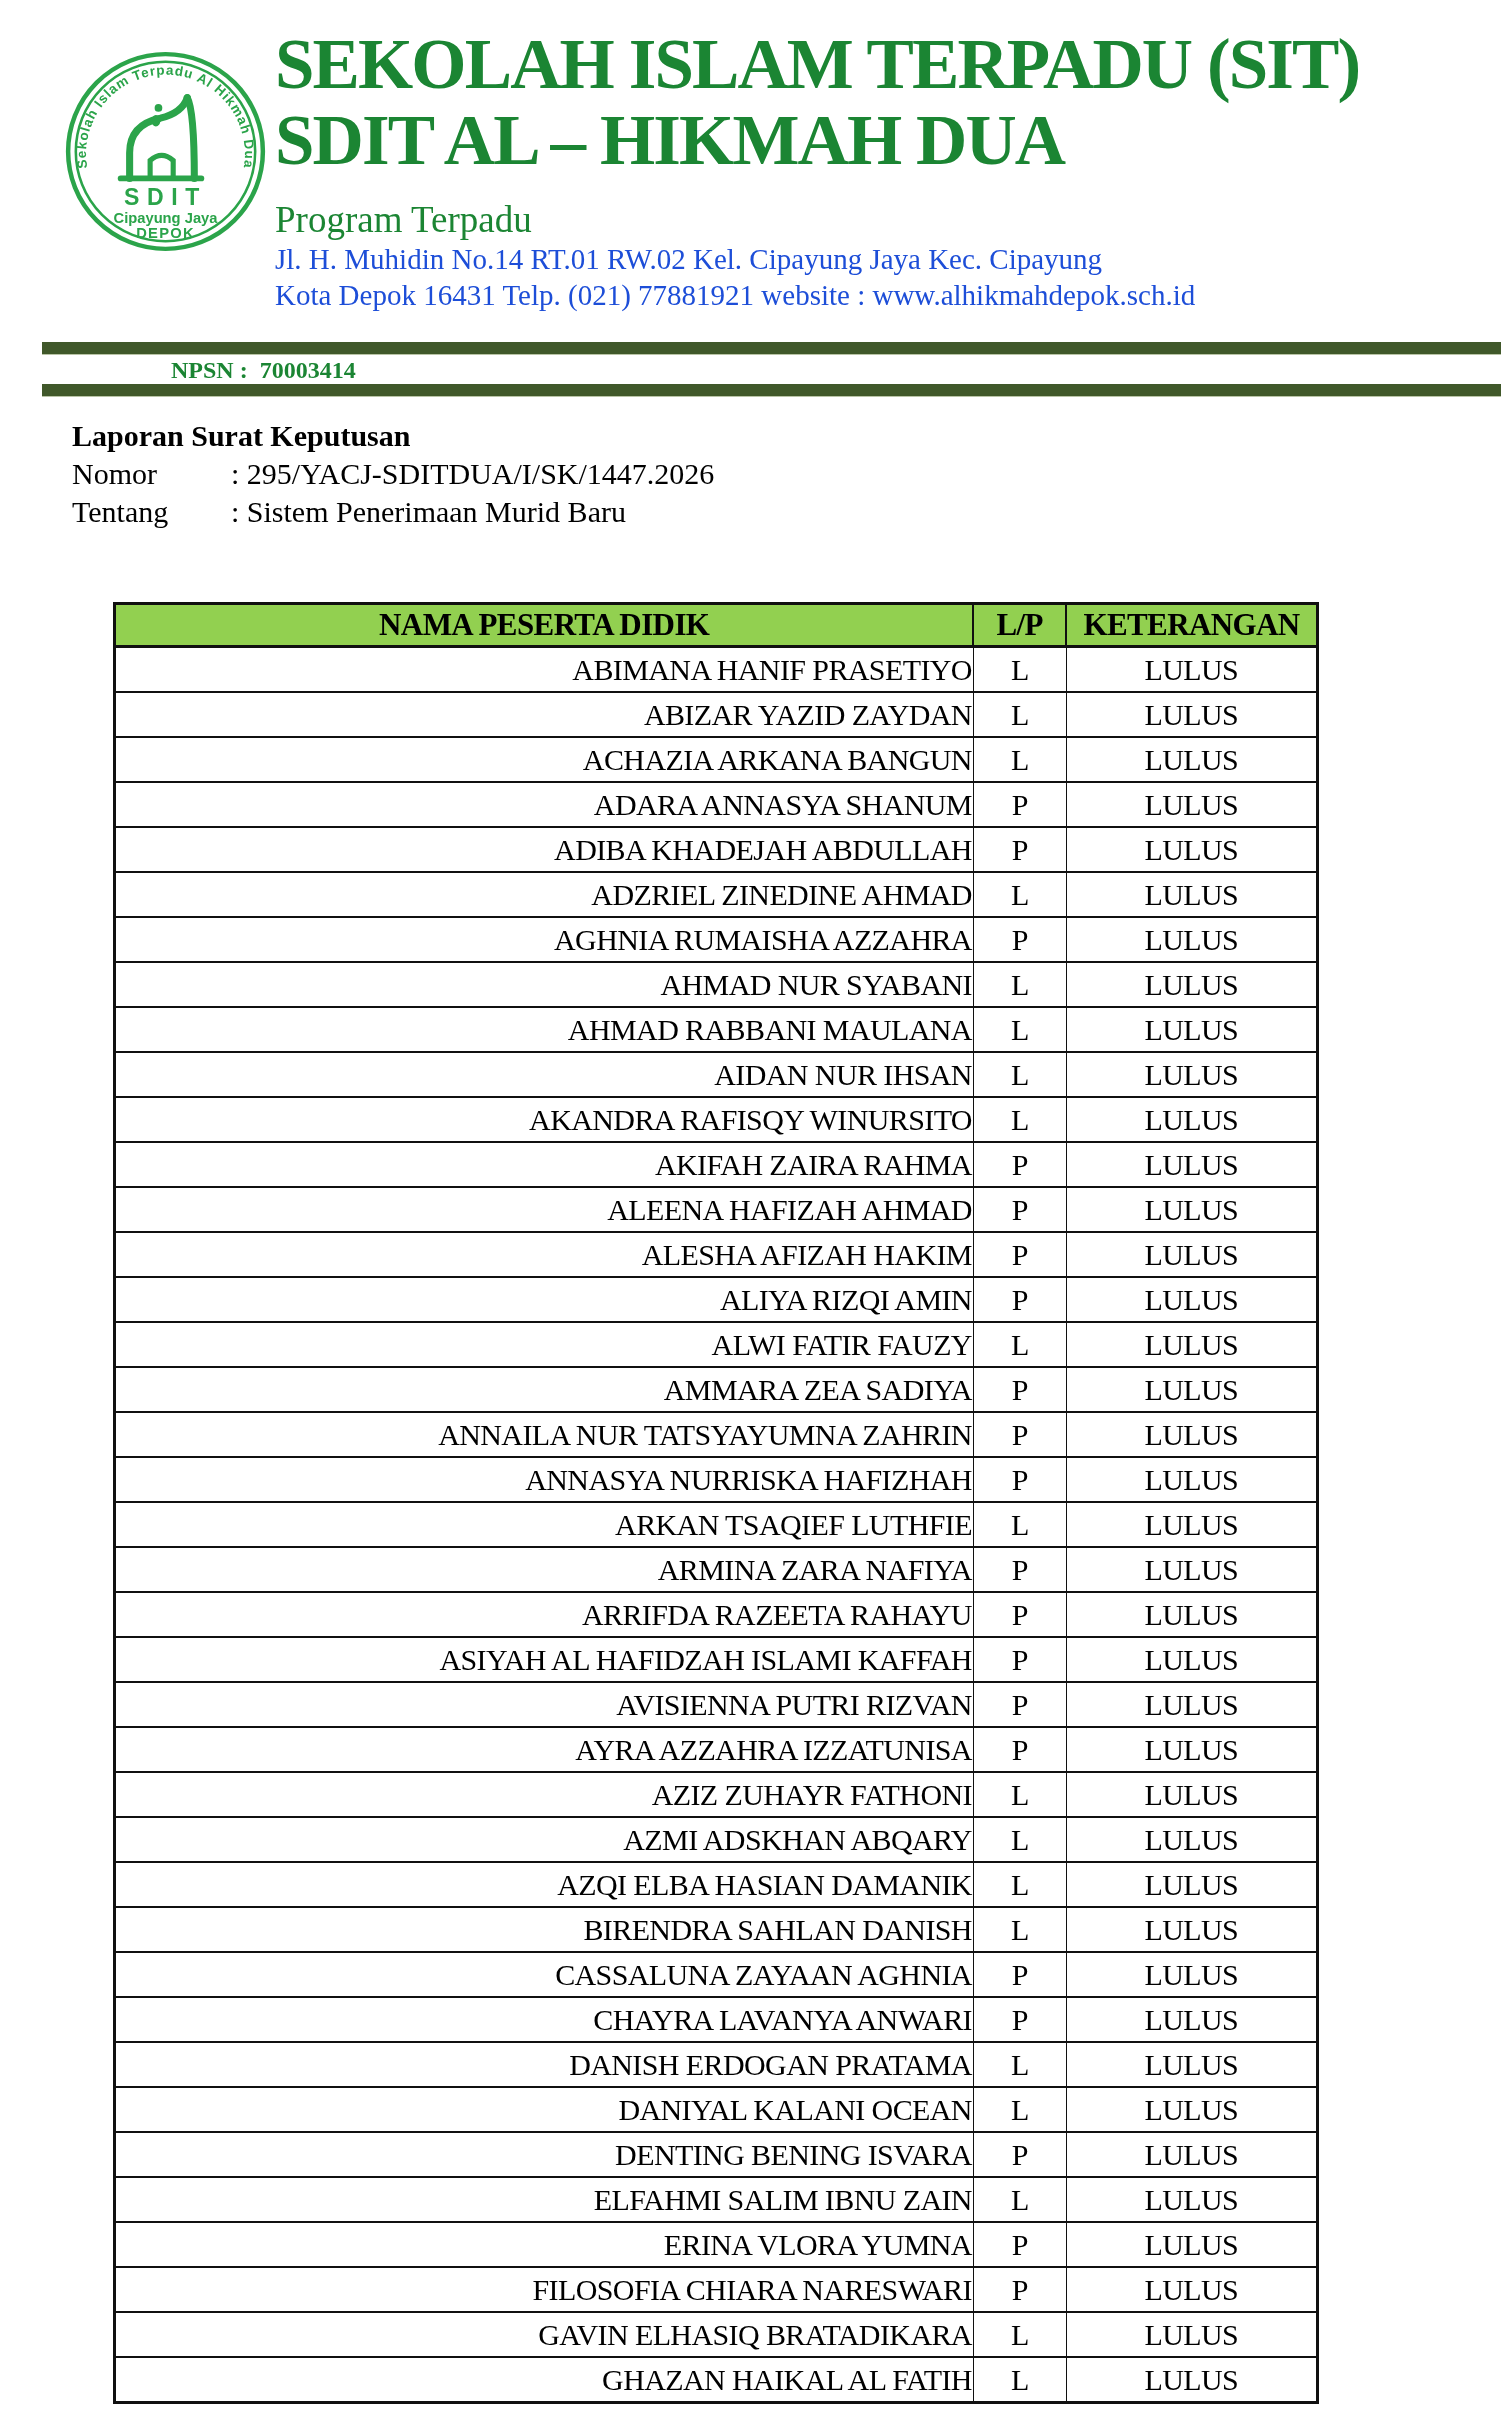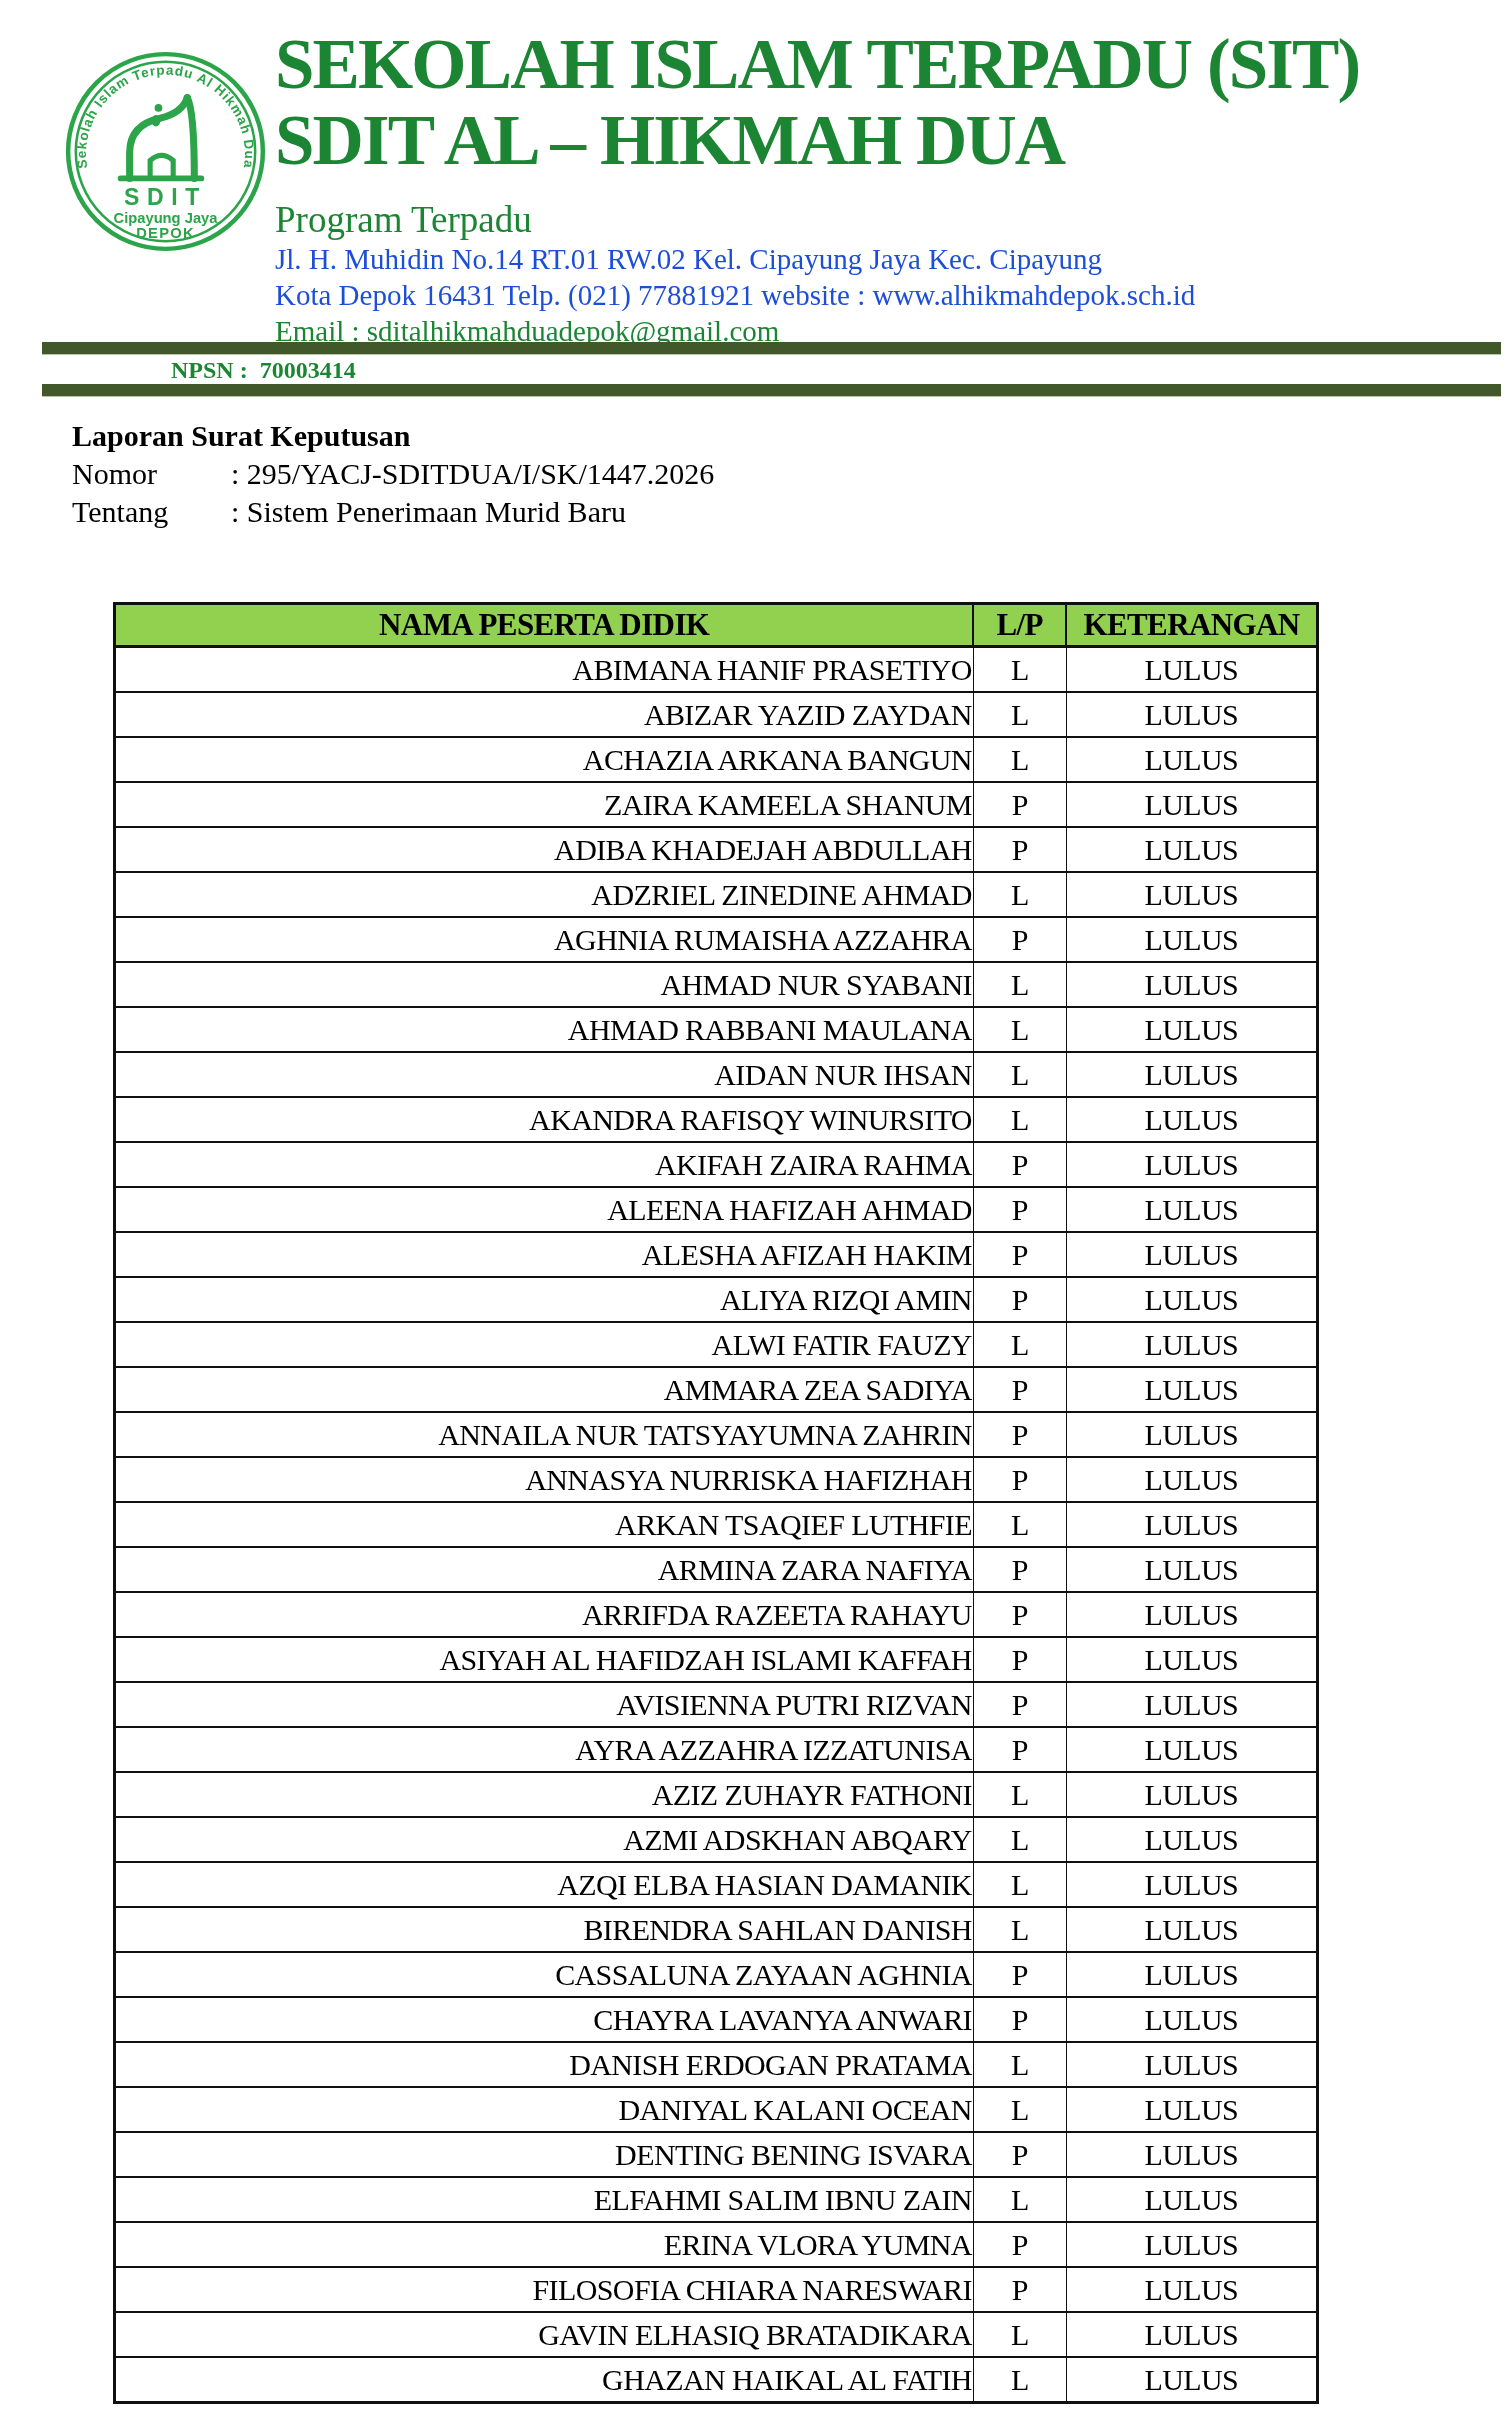--- a/index.html
+++ b/index.html
@@ -82,21 +82,20 @@
       <text x="160" y="295" text-anchor="middle" font-family="Liberation Sans, sans-serif" font-size="23" font-weight="bold" fill="#2BA44A" letter-spacing="2">DEPOK</text>
     </svg>
   </div>
 
   <div class="head-text">
     <div class="title">SEKOLAH ISLAM TERPADU (SIT)</div>
     <div class="title">SDIT AL – HIKMAH DUA</div>
     <div class="subtitle">Program Terpadu</div>
     <div class="addr">Jl. H. Muhidin No.14 RT.01 RW.02 Kel. Cipayung Jaya Kec. Cipayung</div>
     <div class="addr">Kota Depok 16431 Telp. (021) 77881921 website : www.alhikmahdepok.sch.id</div>
-    <div class="email-line"><span>Email : </span><span class="email-link">sditalhikmahduadepok@gmail.com</span></div>
   </div>
 
   <div class="npsn-band">
     <div class="bar"></div>
     <div class="npsn-text">NPSN :  70003414</div>
     <div class="bar"></div>
   </div>
 
   <div class="letter">
     <div class="letter-title">Laporan Surat Keputusan</div>
@@ -131,21 +130,21 @@
     <td class="ket">LULUS</td>
   </tr>
 
   <tr>
     <td class="name">ACHAZIA ARKANA BANGUN</td>
     <td class="lp">L</td>
     <td class="ket">LULUS</td>
   </tr>
 
   <tr>
-    <td class="name">ZAIRA KAMEELA SHANUM</td>
+    <td class="name">ADARA ANNASYA SHANUM</td>
     <td class="lp">P</td>
     <td class="ket">LULUS</td>
   </tr>
 
   <tr>
     <td class="name">ADIBA KHADEJAH ABDULLAH</td>
     <td class="lp">P</td>
     <td class="ket">LULUS</td>
   </tr>
 

